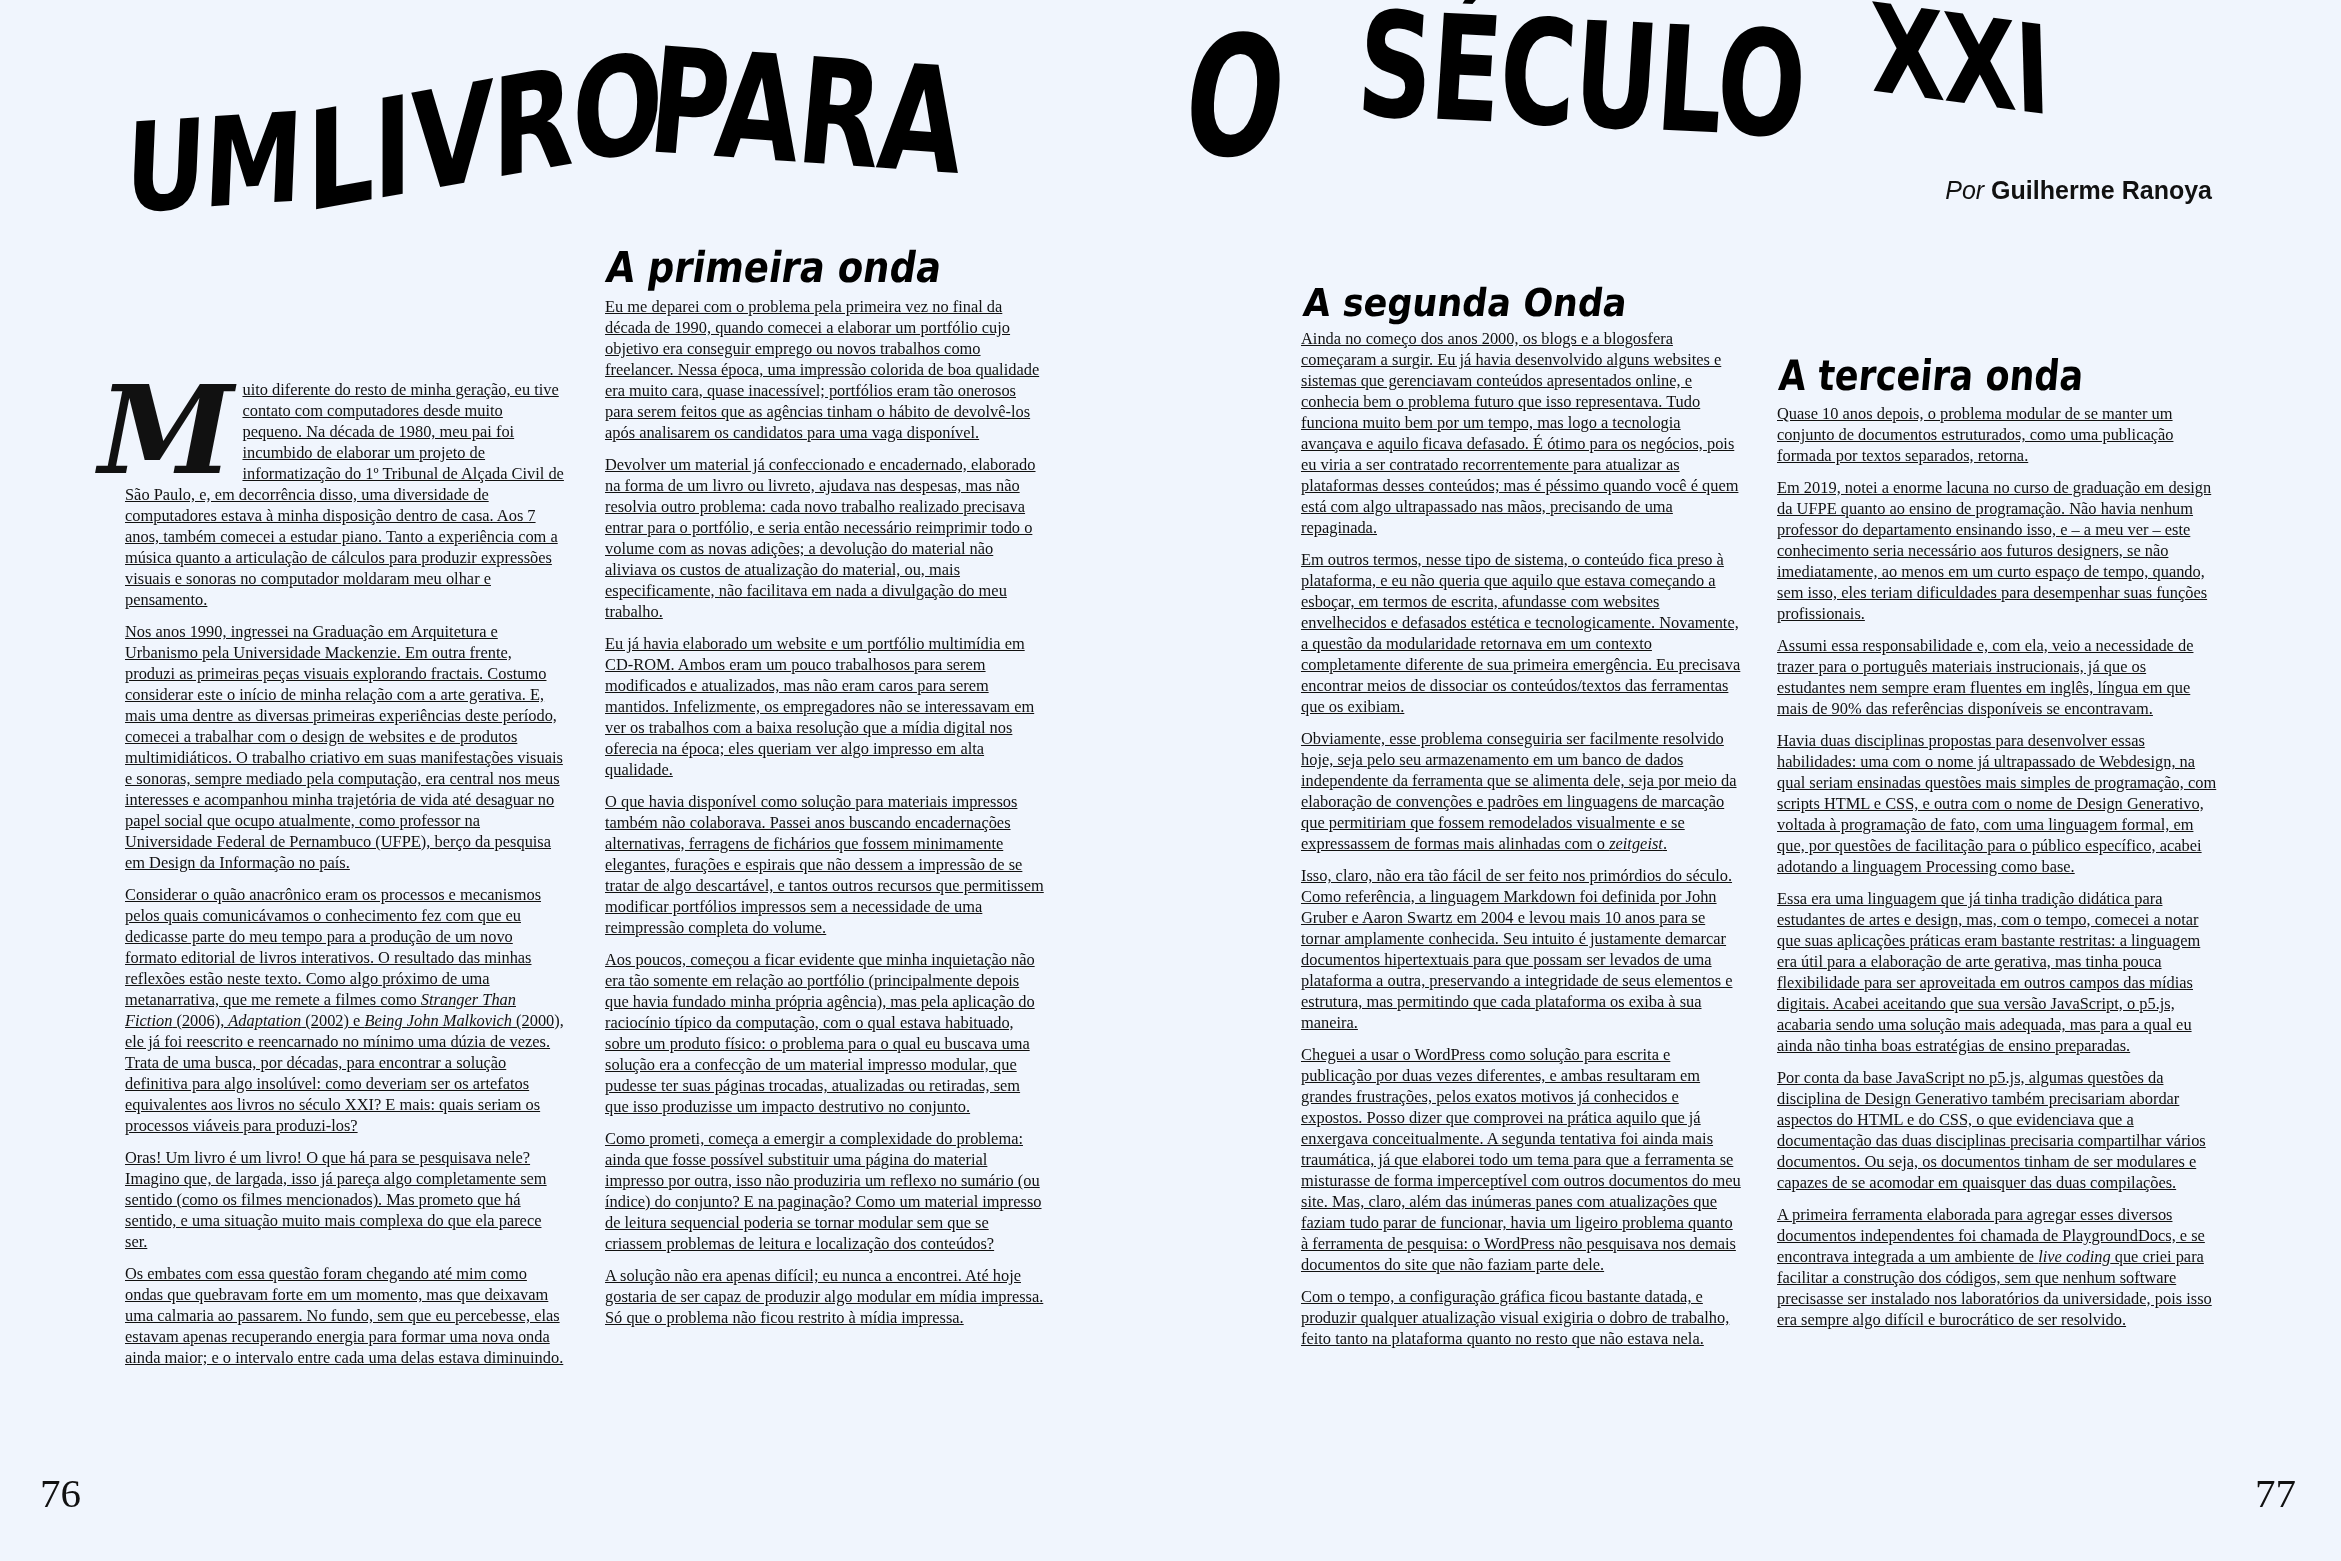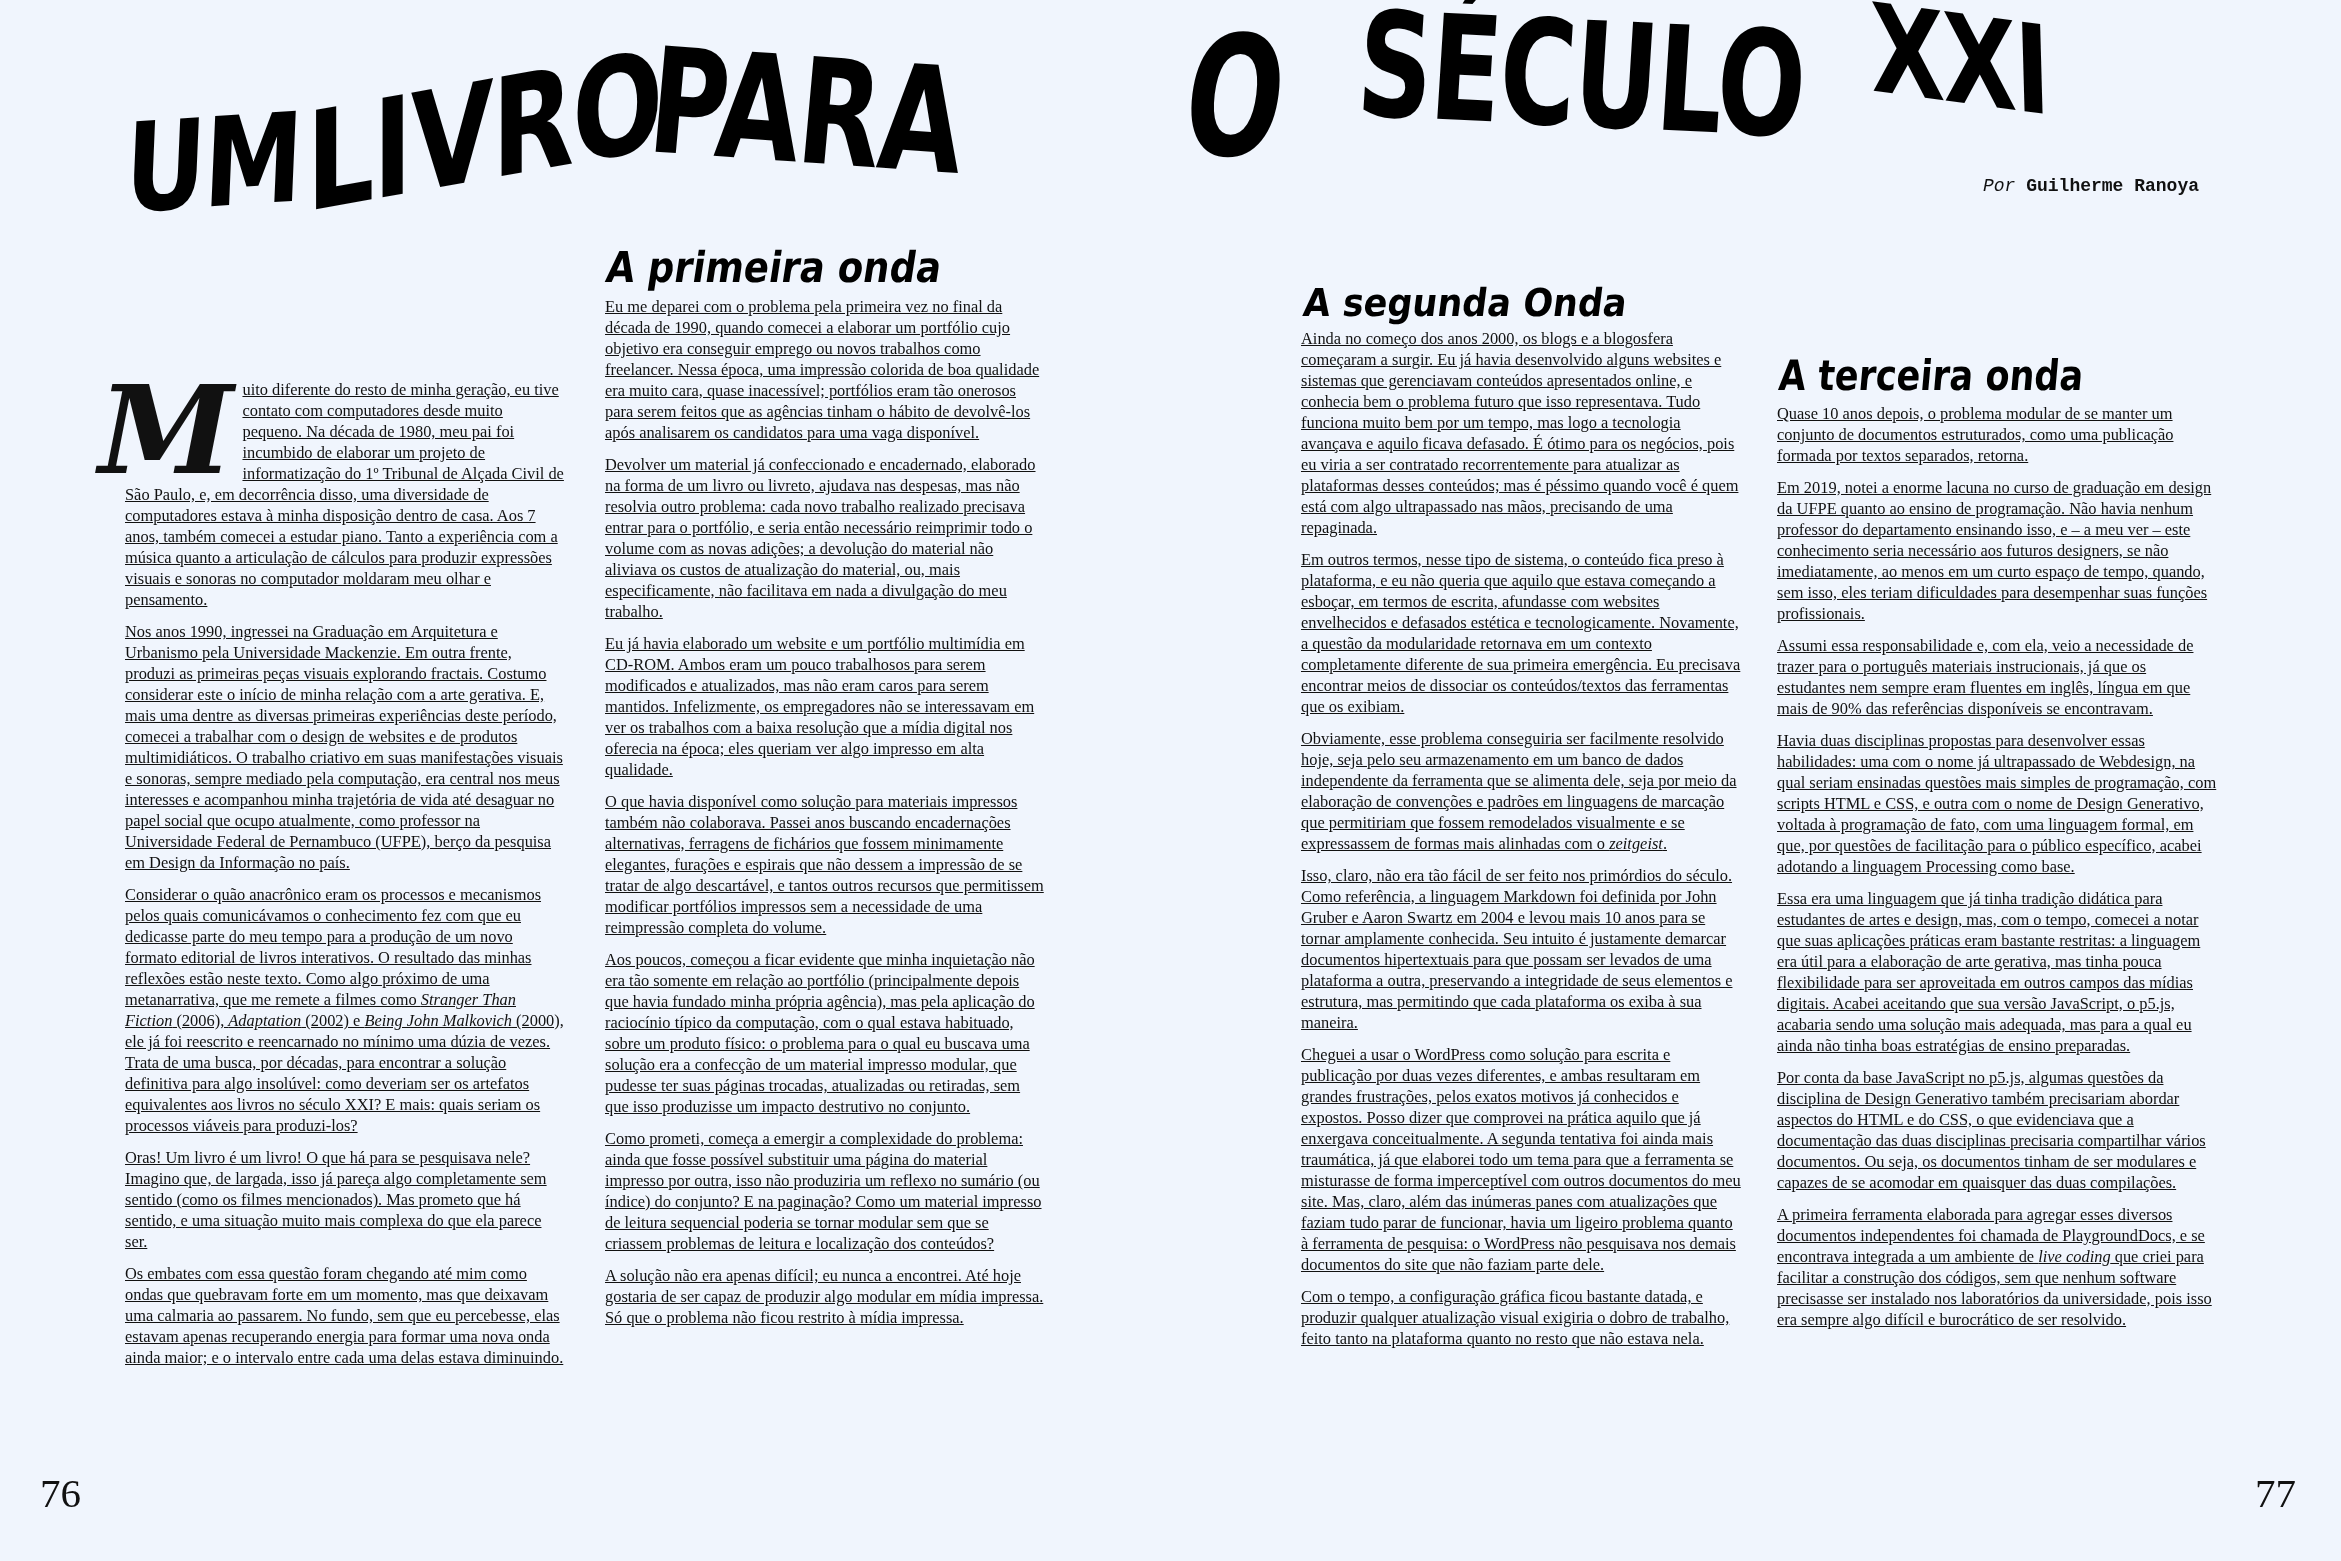--- a/index.html
+++ b/index.html
@@ -17,22 +17,22 @@
     position: absolute; left: 123px; top: 84px; width: 1939px; height: 185px;
     font-family: "DejaVu Sans", sans-serif; font-weight: 900; color: #000;
   }
   .tl {
     position: absolute; display: inline-block;
     font-family: "DejaVu Sans", sans-serif; font-weight: bold;
     font-size: 115px; line-height: 1; transform-origin: center bottom;
     letter-spacing: -1.8px;
   }
   .byline {
-    position: absolute; right: 143px; top: 176px;
-    font-family: Liberation Mono, monospace; font-size: 18px; font-weight: bold;
+    position: absolute; right: 130px; top: 176px;
+    font-family: Liberation Sans, sans-serif; font-size: 25px; font-weight: bold;
   }
   .byline .por { font-style: italic; font-weight: normal; }
 
   
   .sec-heading {
     position: absolute; height: 49px;
     font-family: "DejaVu Sans", sans-serif; font-weight: bold; color: #000;
     white-space: nowrap;
   }
   .sec-heading span { display: inline-block; transform-origin: center bottom; }

